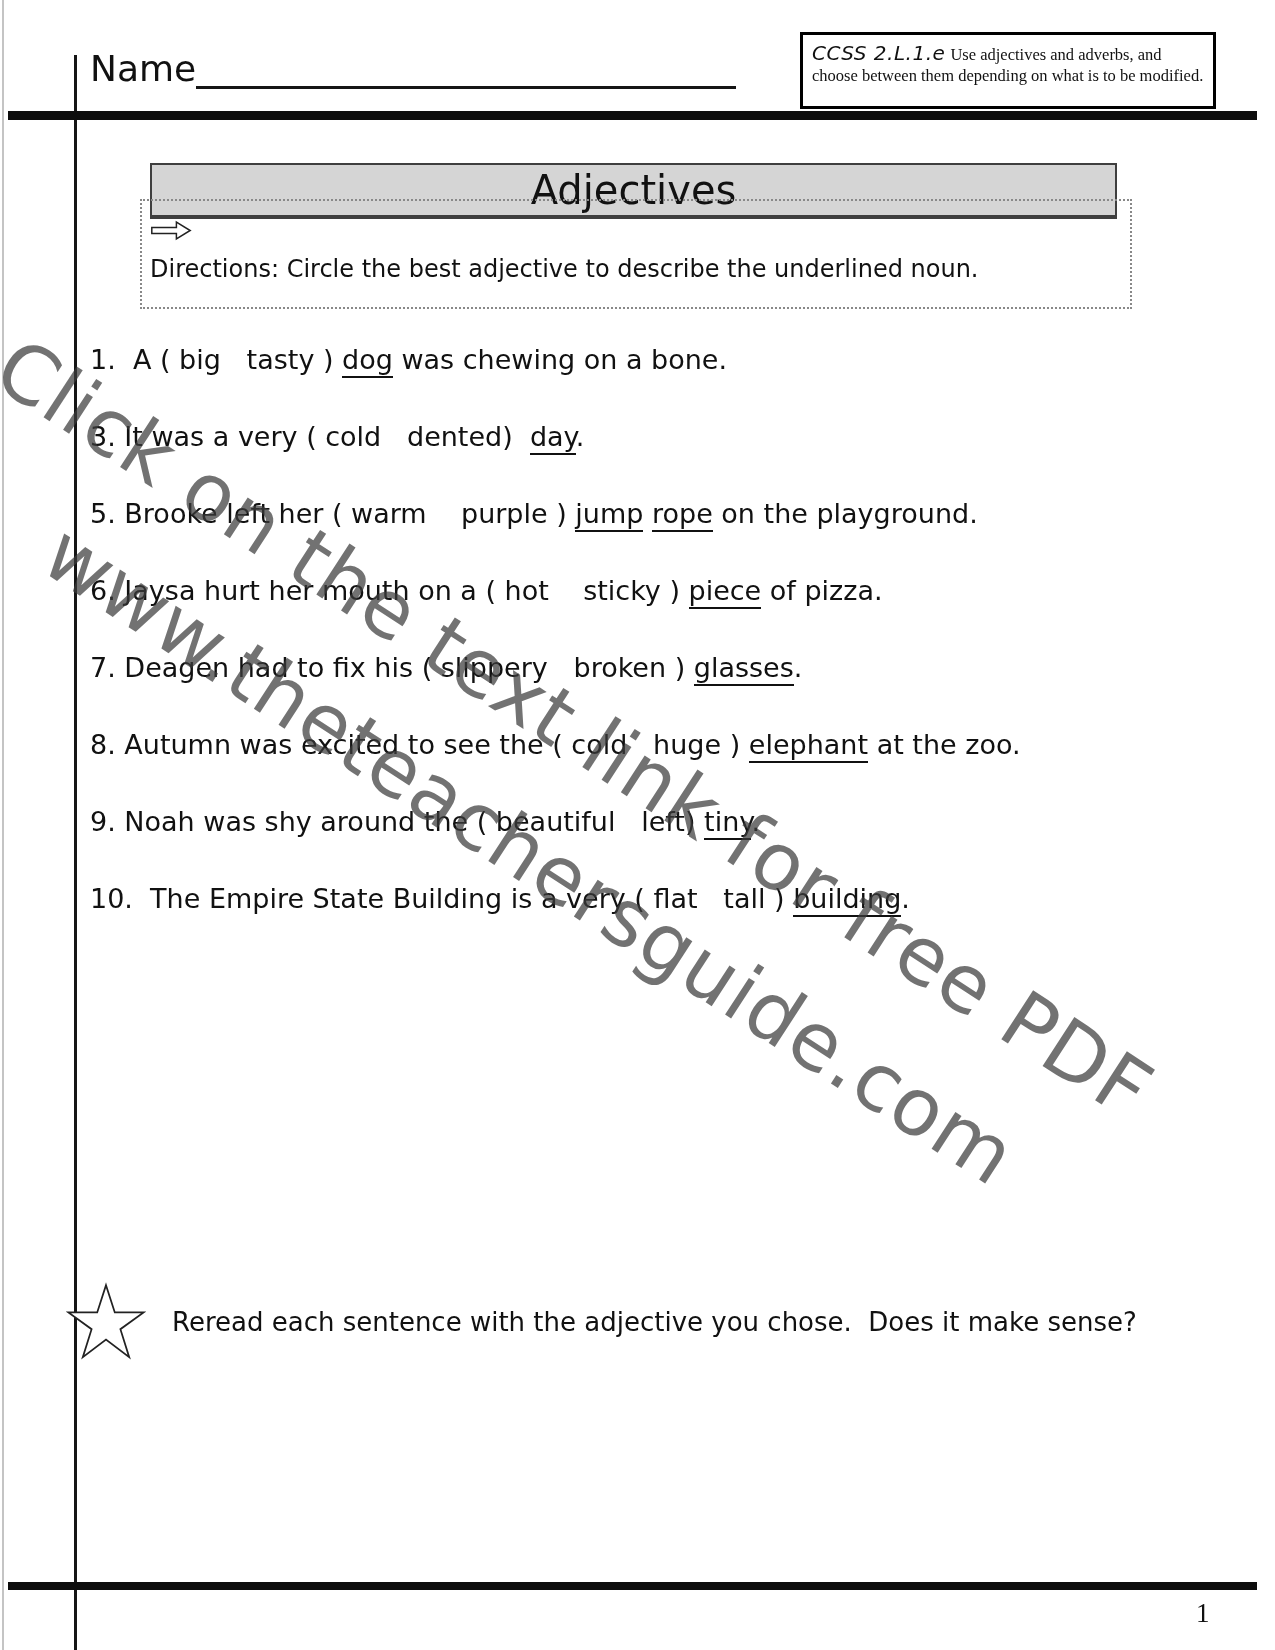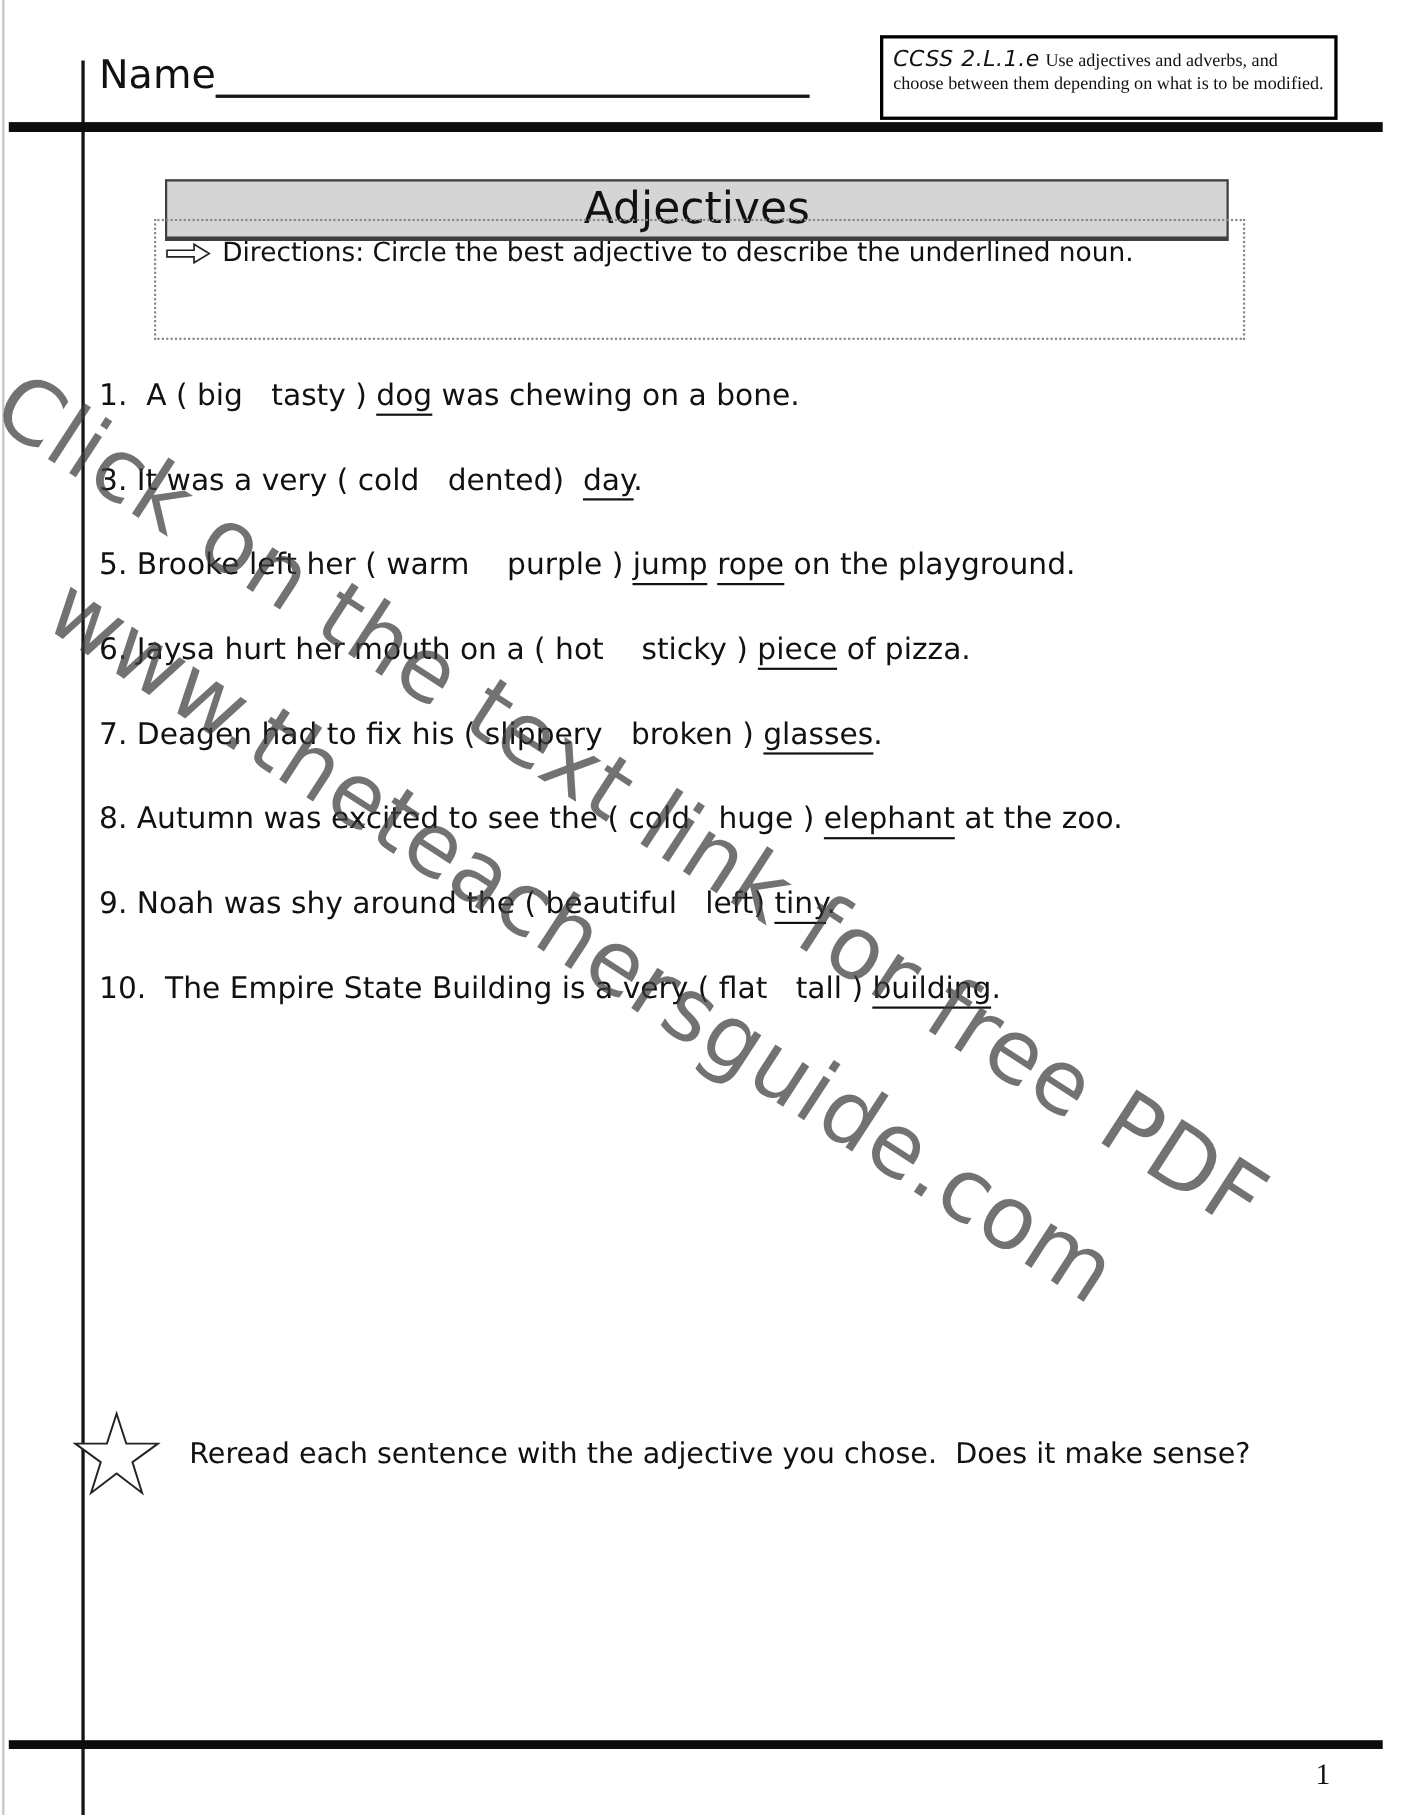--- a/index.html
+++ b/index.html
@@ -32,21 +32,21 @@
     position:absolute;left:150px;top:127px;width:967px;height:56px;
     background:#d5d5d5;border:2px solid #3f3f3f;border-bottom-width:4px;box-sizing:border-box;
     display:flex;align-items:center;justify-content:center;margin-top:36px;
   }
   .banner-title{font-size:40px;}
 
   .directions-box{
     position:absolute;left:140px;top:199px;width:992px;height:110px;
     border:2px dotted #888;box-sizing:border-box;
     padding:13px 10px 0 8px;
-    display:flex;align-items:flex-start;gap:10px;
+    display:flex;align-items:flex-start;gap:10px;flex-direction:column;
   }
   .dir-arrow{flex:0 0 auto;margin-top:3px;}
   .dir-text{font-size:24px;line-height:1.3;white-space:pre-wrap;}
 
   .sentences{position:absolute;left:90px;top:342px;width:1140px;}
   .sentence{height:77px;font-size:27px;line-height:36px;white-space:pre-wrap;}
   .sentence .u{border-bottom:2px solid #111;padding-bottom:1px;}
 
   .reread-row{position:absolute;left:66px;top:1282px;display:flex;align-items:center;gap:26px;}
   .reread-text{font-size:26px;white-space:pre-wrap;}

